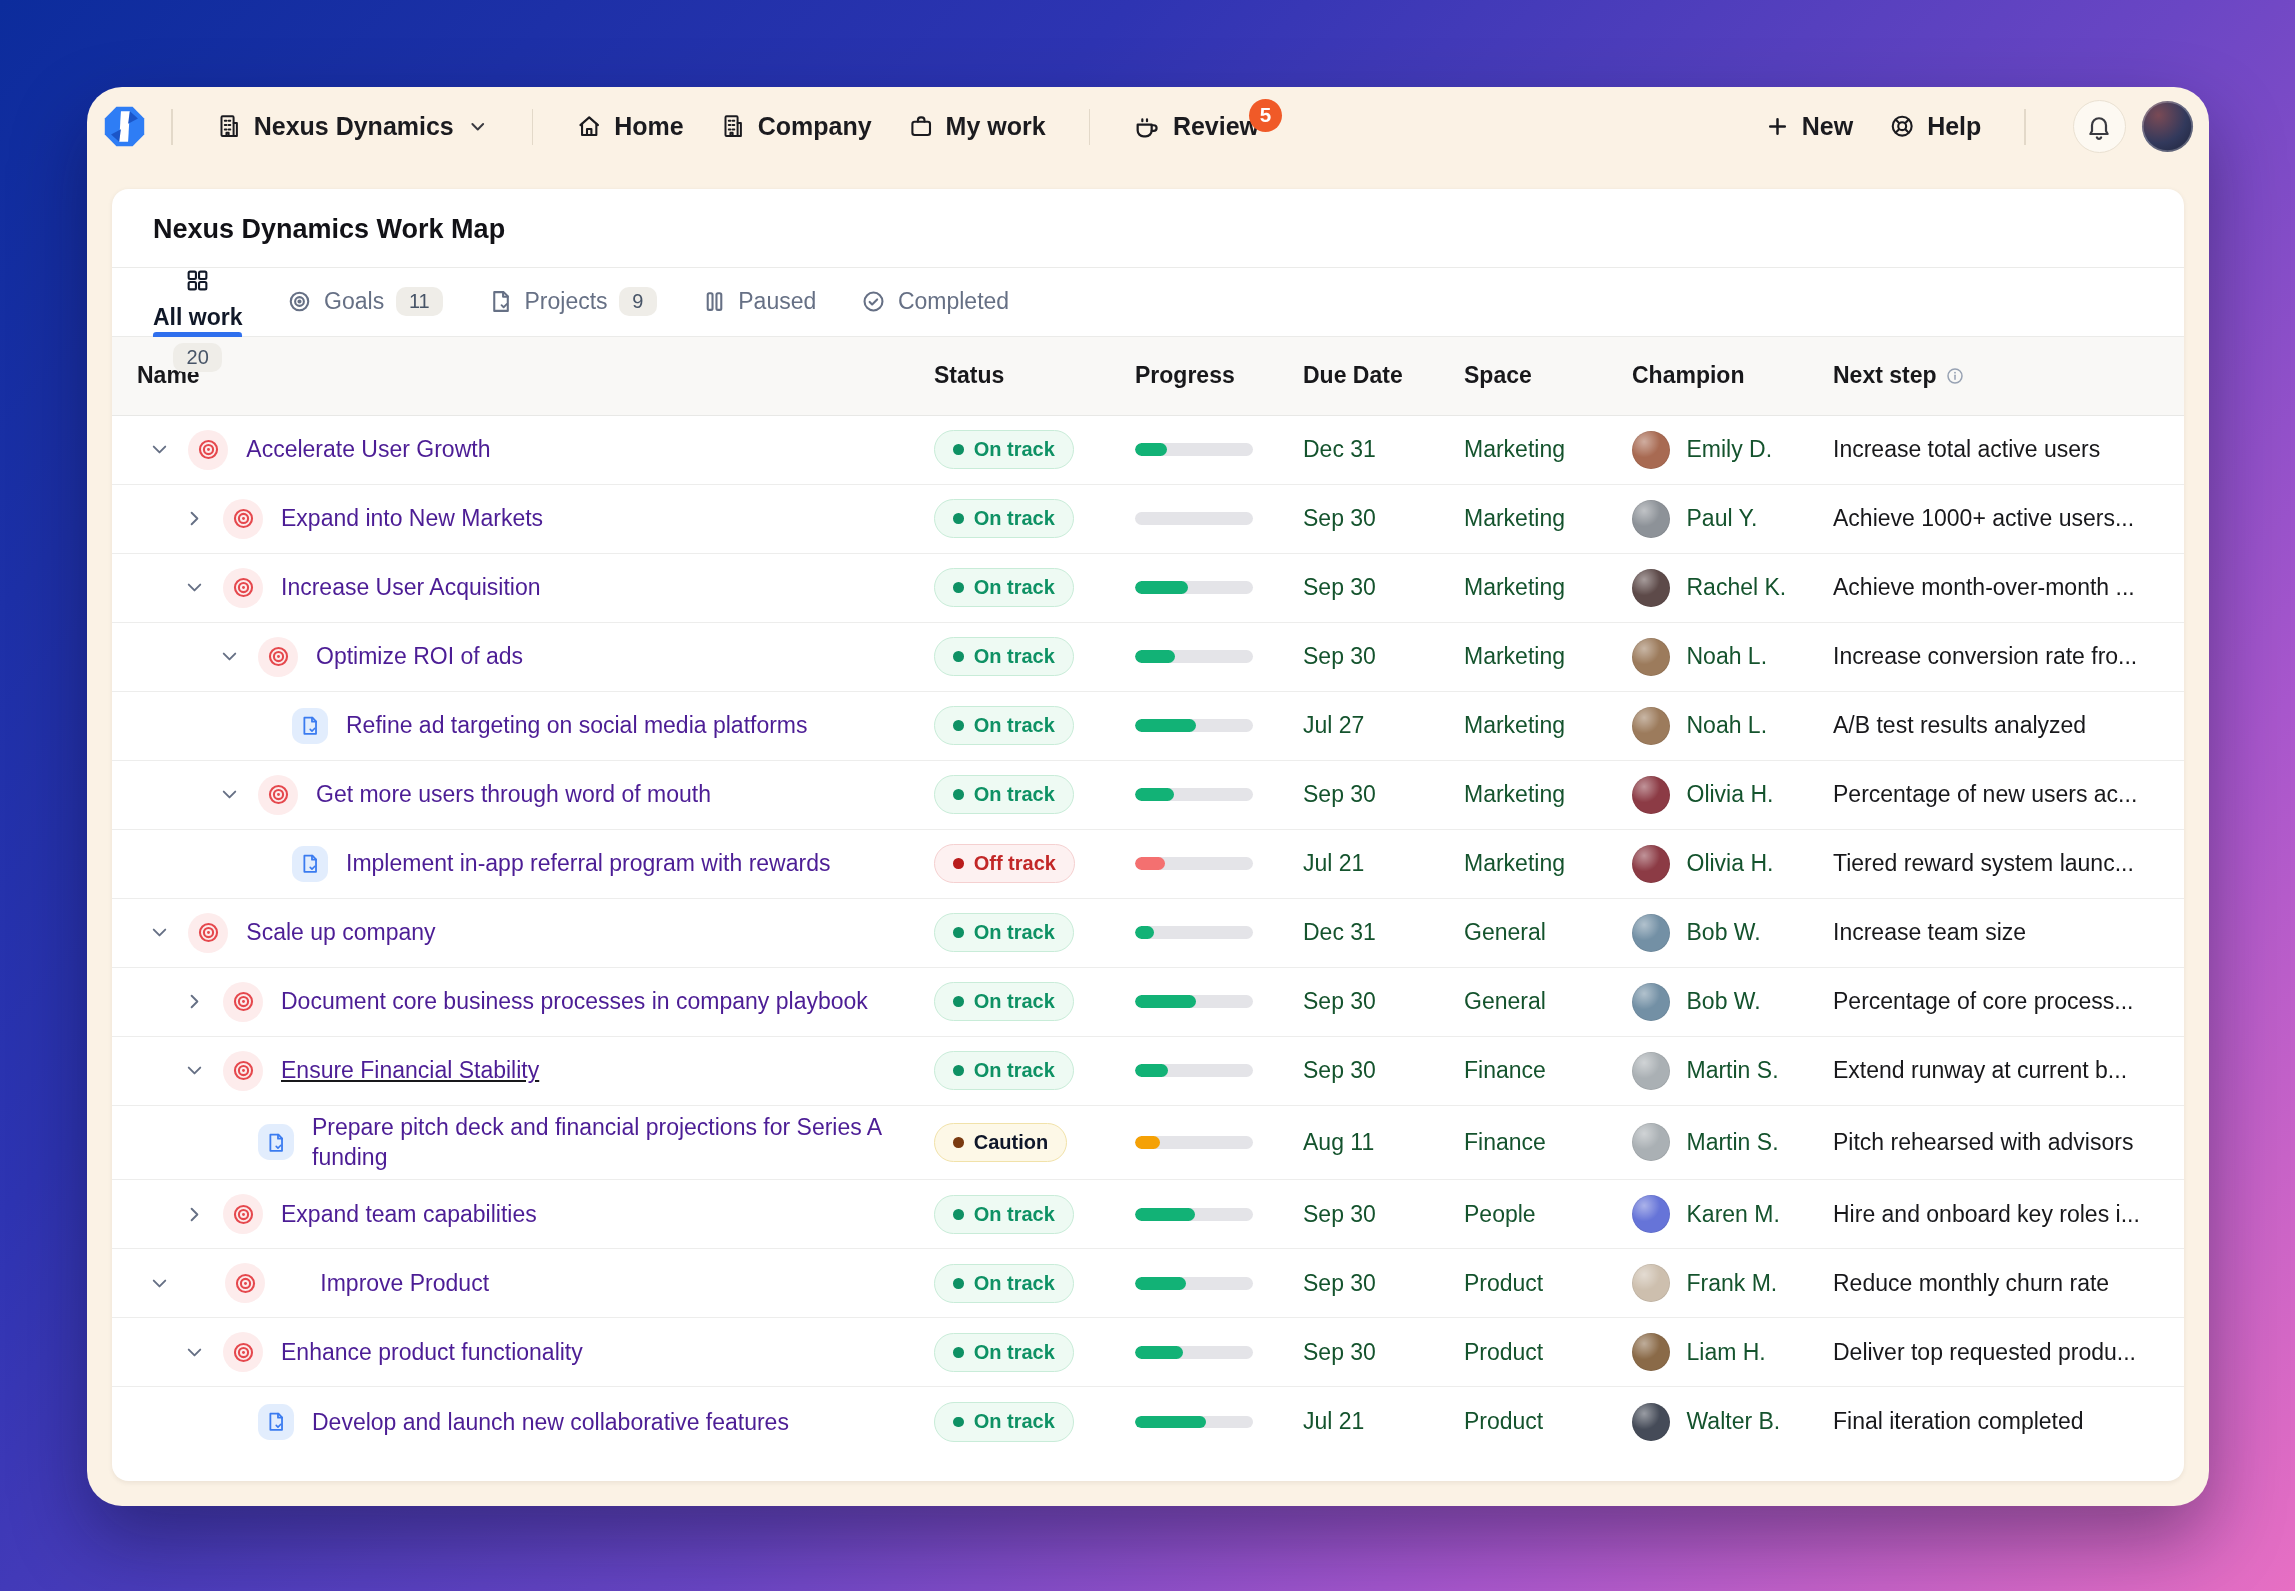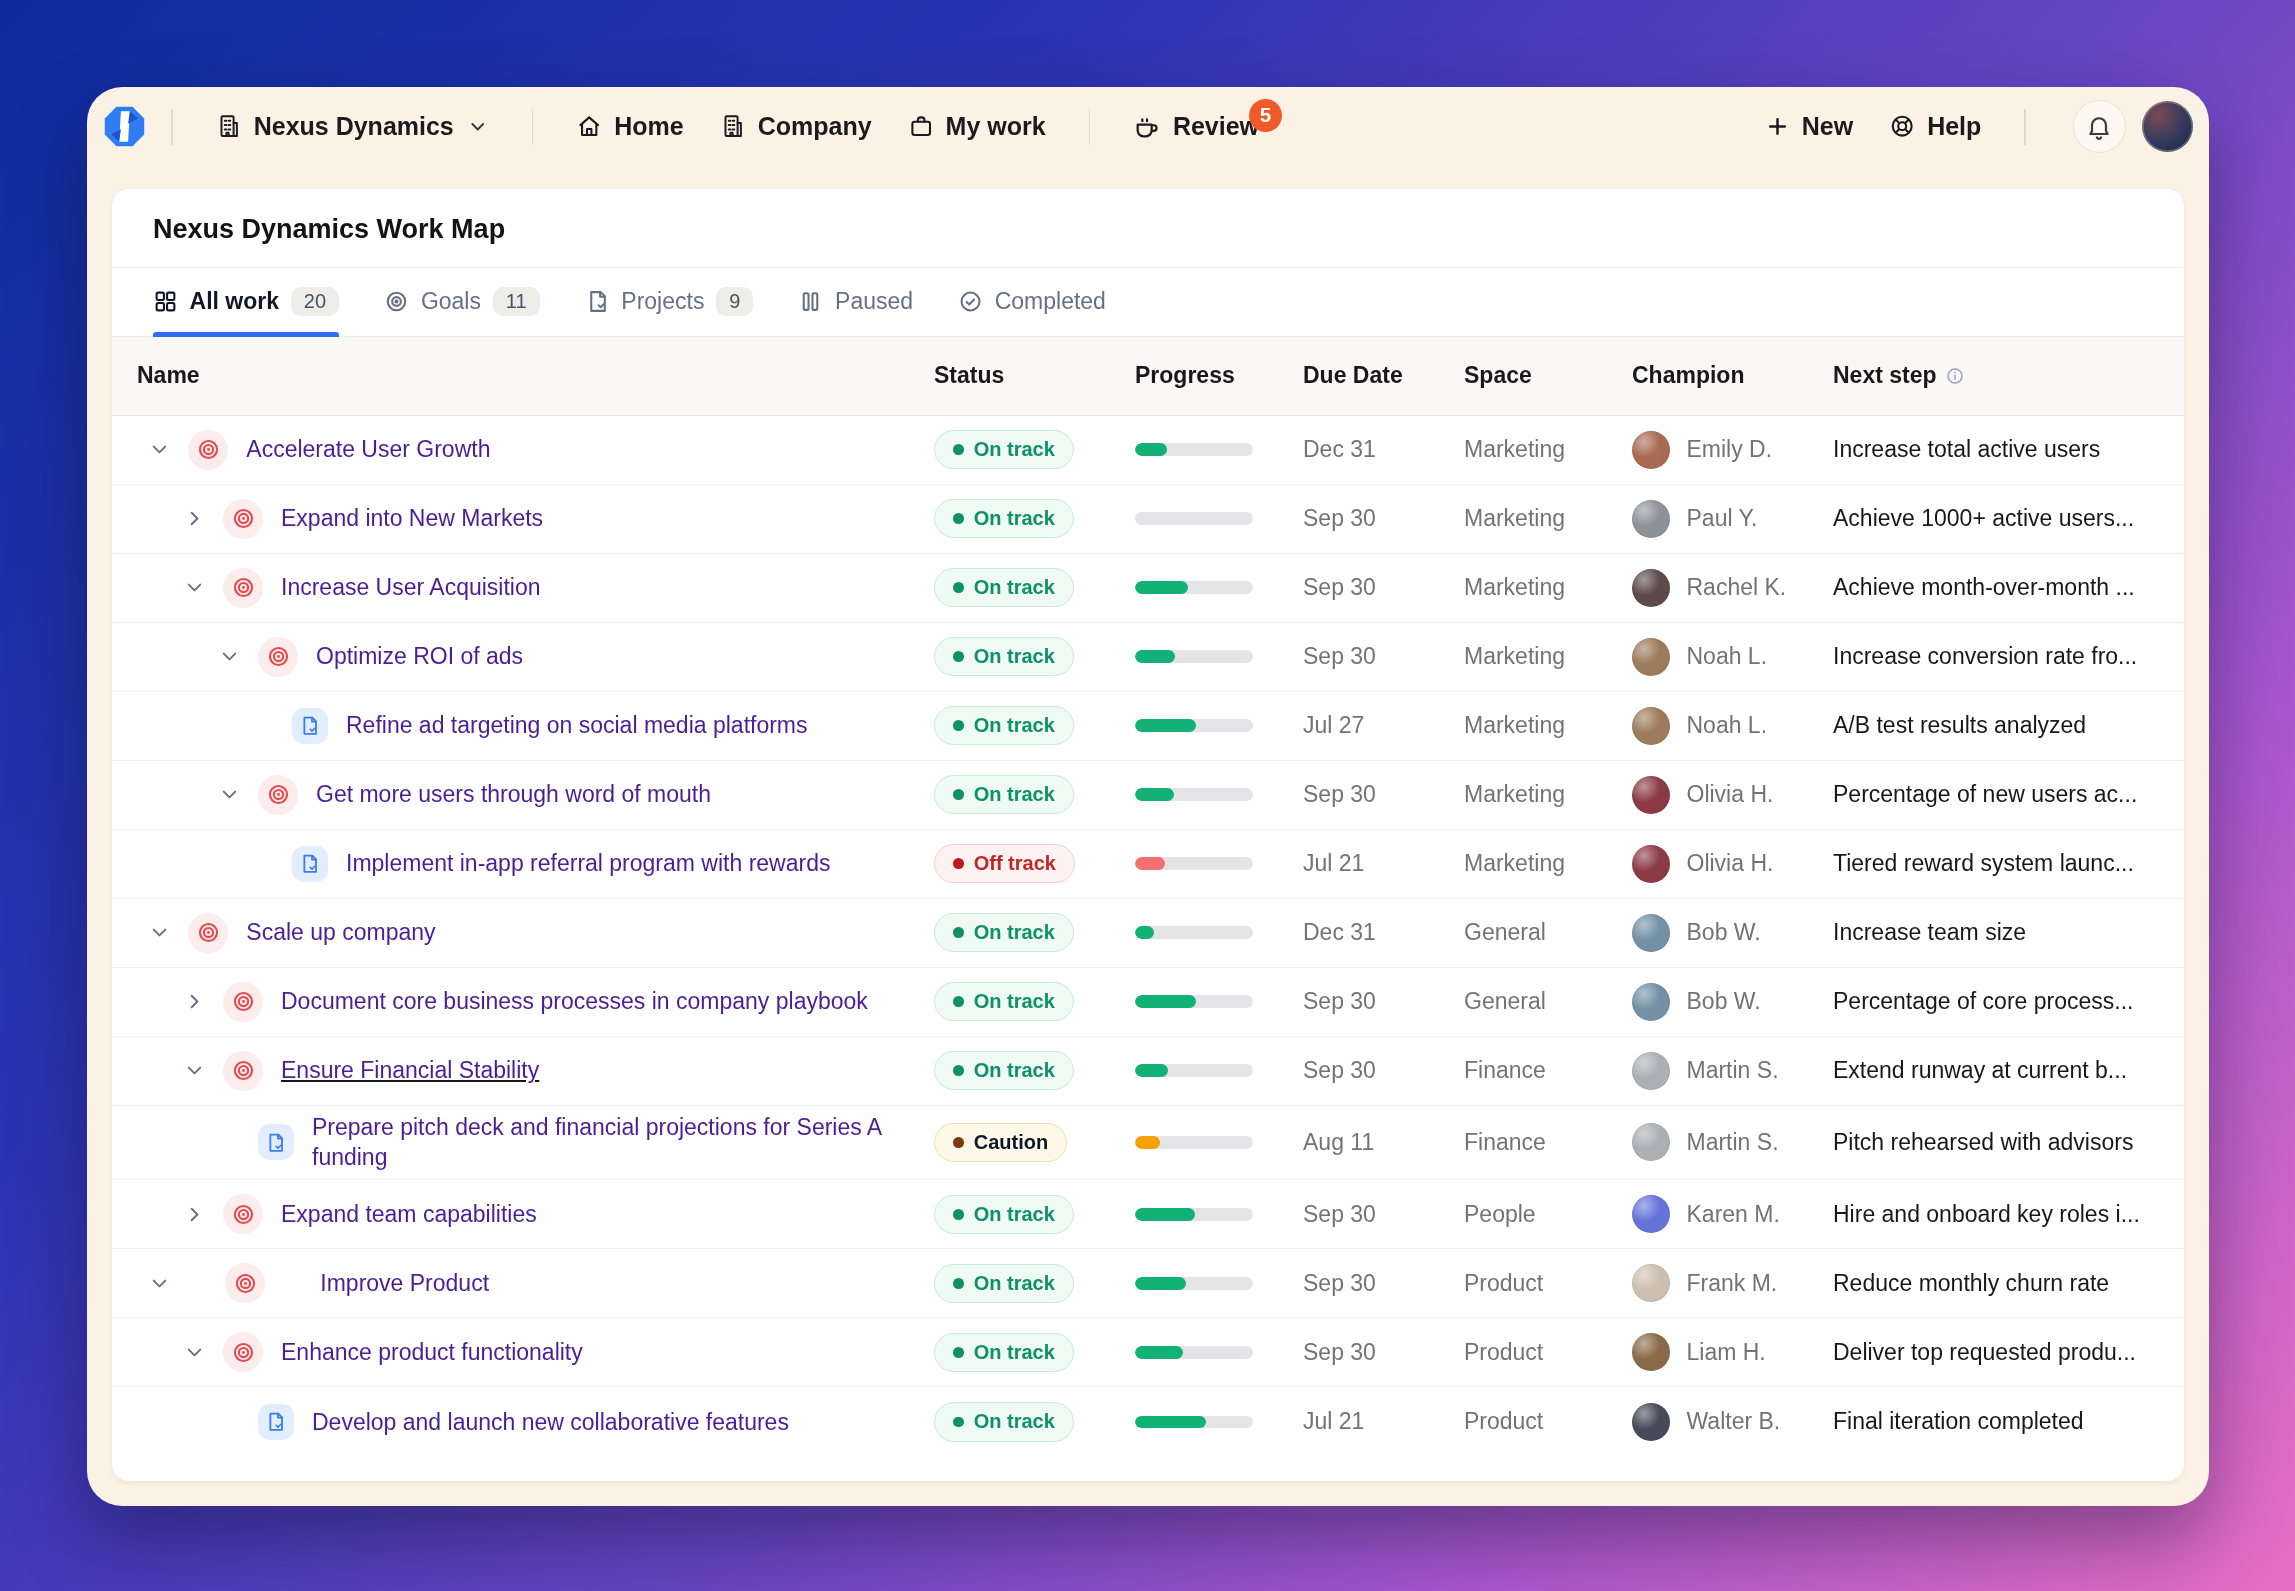--- a/index.html
+++ b/index.html
@@ -41,42 +41,42 @@
   .content-card {
     margin:23px 25px 25px 25px; flex:1; background:#fff; border-radius:16.5px;
     box-shadow:0 1.7px 5px rgba(40,30,10,.07); display:flex; flex-direction:column; overflow:hidden;
   }
   .title-bar { padding:25px 41px 21.5px 41px; border-bottom:1.7px solid #ebebe9; }
   .page-title { font-size:27px; font-weight:700; color:#121217; }
   
   .tabs { display:flex; align-items:stretch; gap:45px; padding:0 41px; border-bottom:1.7px solid #ebebe9; height:69px; }
   .tab { display:flex; align-items:center; gap:11.6px; font-size:23px; color:#667085; cursor:pointer; position:relative; }
   .tab .count { background:#efede8; color:#475467; font-size:20px; border-radius:10px; padding:3.3px 13.2px; font-weight:500; }
-  .tab.active { color:#101828; font-weight:700; }
+  .tab.active { color:#101828; font-weight:700;flex-direction:column; }
   .tab.active::after { content:""; position:absolute; left:0; right:0; bottom:-1.7px; height:5px; background:#2f6fed; border-radius:3.3px 3.3px 0 0; }
   .tab svg { flex:0 0 auto; }
   
   .grid-row { display:grid; grid-template-columns:1fr 201px 168px 161px 168px 201px 326px; align-items:center; padding:0 25px; }
   .thead { height:79px; background:#f9f8f6; border-bottom:1.7px solid #e8e8e6; font-size:23px; font-weight:700; color:#18181b; }
   .th { display:flex; align-items:center; gap:8.3px; }
   .tbody { flex:1; overflow:hidden; }
   .trow { min-height:69px; border-bottom:0.8px solid #ededec; background:#fff; }
   .trow:last-child { border-bottom:none; }
   .name-cell { display:flex; align-items:center; padding:6.6px 16.5px 6.6px 0; }
   .chevron-btn { width:28px; height:28px; display:flex; align-items:center; justify-content:center; flex:0 0 28px; cursor:pointer; margin-right:15px; }
   .chevron-spacer { width:28px; flex:0 0 28px; margin-right:15px; }
   .row-icon { width:40px; height:40px; flex:0 0 40px; border-radius:50%; display:flex; align-items:center; justify-content:center; margin-right:18px; }
   .row-icon.goal { background:#fdecec; }
   .row-icon.project { background:#e2edfd; border-radius:11.6px; width:36px; height:36px; flex-basis:36px; }
   .row-name { font-size:23px; color:#4c1d95; line-height:1.32; }
   .pill { display:inline-flex; align-items:center; gap:10px; border-radius:825px; padding:7.4px 18px; font-size:20px; font-weight:600; border:1.7px solid transparent; white-space:nowrap; }
   .pill .dot { width:10.7px; height:10.7px; border-radius:50%; }
   .progress-track { width:118px; height:12.4px; border-radius:6.6px; background:#e4e4e8; overflow:hidden; }
   .progress-fill { height:100%; border-radius:6.6px; }
-  .cell-text { font-size:23px; color:#737373; white-space:nowrap; }
+  .cell-text { font-size:23px; color:#14532d; white-space:nowrap; }
   .champ-cell { display:flex; align-items:center; gap:16.5px; }
   .champ-avatar { width:38px; height:38px; border-radius:50%; flex:0 0 38px; box-shadow:inset 0 0 0 0.8px rgba(0,0,0,.08); }
   .next-cell { overflow:hidden; white-space:nowrap; font-size:23px; color:#18181b; }
 </style>
 </head>
 <body>
 
 <div class="app-window">
 
   <div class="topnav">

